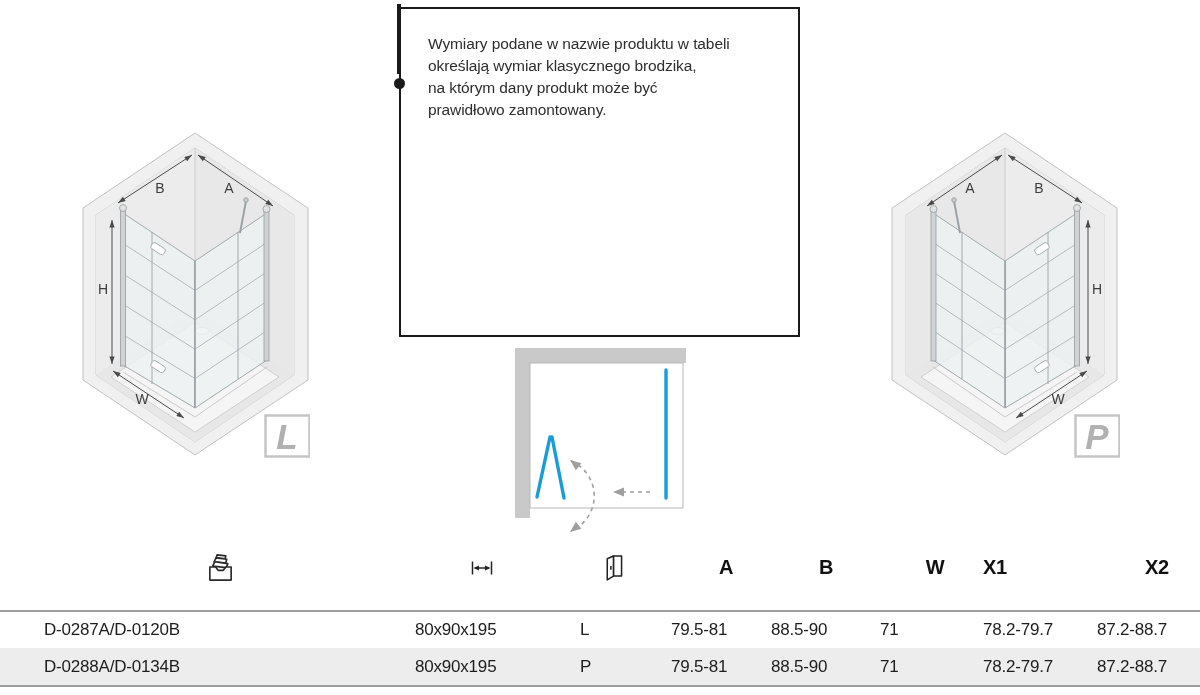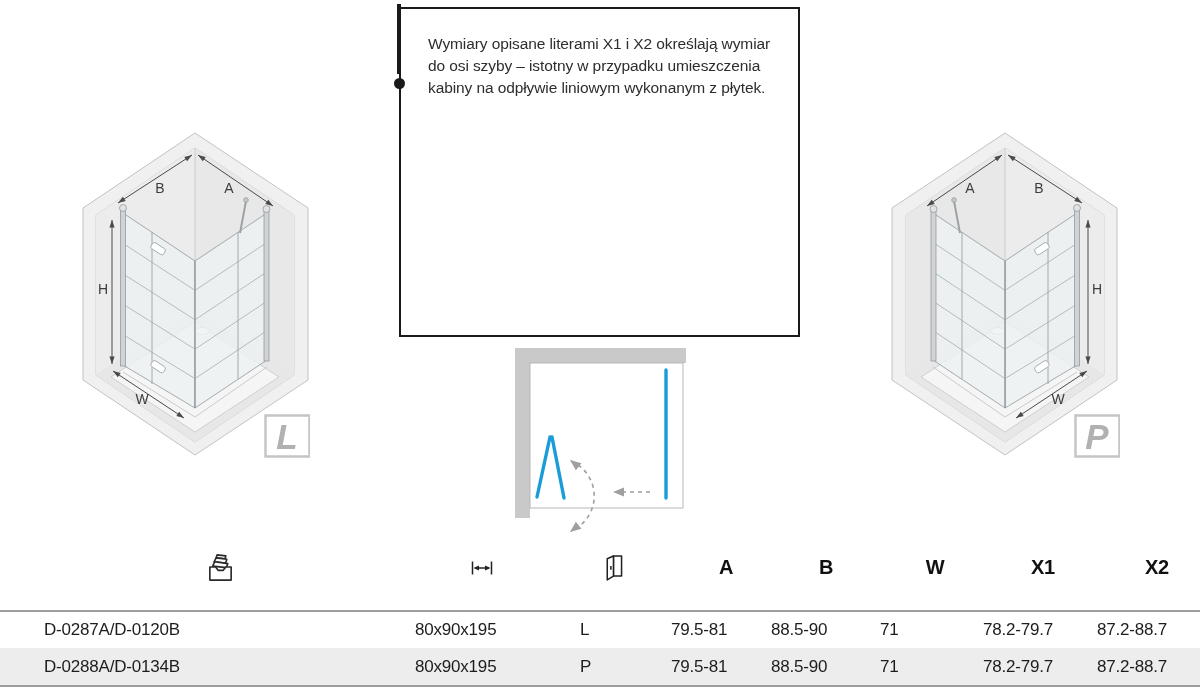--- a/index.html
+++ b/index.html
@@ -39,23 +39,24 @@
   .tcell.left{text-align:left;}
 </style>
 </head>
 <body>
 
 <div class="page">
 
   <div class="accent-line"></div>
   <div class="accent-dot"></div>
   <div class="info-box">
-    <p>Wymiary opisane literami X1 i X2 określają wymiar
-do osi szyby – istotny w przypadku umieszczenia
-kabiny na odpływie liniowym wykonanym z płytek.</p>
+    <p>Wymiary podane w nazwie produktu w tabeli
+określają wymiar klasycznego brodzika,
+na którym dany produkt może być
+prawidłowo zamontowany.</p>
   </div>
 
   <svg id="diagram-left" class="iso" style="left:80px" viewBox="0 0 230 345">
     <g>
       <polygon points="115,15 3,90 3,262 115,337 228,262 228,90" fill="#f0f0f0" stroke="#c2c2c2" stroke-width="1"></polygon>
       <polygon points="115,30 16,97 16,257 115,324 214,257 214,97" fill="#e3e3e3" stroke="#c8c8c8" stroke-width="0.8"></polygon>
       <polygon points="115,30 16,97 16,257 115,192" fill="#ececec"></polygon>
       <polygon points="115,30 214,97 214,257 115,192" fill="#e8e8e8"></polygon>
       <polygon points="115,192 16,257 115,324 214,257" fill="#e7e7e7"></polygon>
       <polygon points="115,204 31,259 115,314 199,259" fill="#f5f5f5" stroke="#c8c8c8" stroke-width="0.8"></polygon>
@@ -205,21 +206,21 @@
         <g fill="#fff" stroke="#222" stroke-width="1.6" stroke-linejoin="round">
           <rect x="12" y="3" width="8.5" height="21"></rect>
           <path d="M12,3 L5.5,5.8 V28 L12,24 Z"></path>
           <line x1="9.3" y1="13.5" x2="9.3" y2="17.5"></line>
         </g>
       </svg>
     </div>
     <div class="hletter" style="left:671px;width:110px">A</div>
     <div class="hletter" style="left:771px;width:110px">B</div>
     <div class="hletter" style="left:880px;width:110px">W</div>
-    <div class="hletter" style="left:988px;width:110px">X1</div>
+    <div class="hletter" style="left:940px;width:110px">X1</div>
     <div class="hletter" style="left:1102px;width:110px">X2</div>
     <div class="tborder top"></div>
     <div id="rows">
         <div class="trow">
           <div class="tcell left" style="left: 44px; width: 340px;">D-0287A/D-0120B</div>
           <div class="tcell" style="left: 415px; width: 140px;">80x90x195</div>
           <div class="tcell" style="left: 580px; width: 60px;">L</div>
           <div class="tcell" style="left: 671px; width: 110px;">79.5-81</div>
           <div class="tcell" style="left: 771px; width: 110px;">88.5-90</div>
           <div class="tcell" style="left: 880px; width: 110px;">71</div>

